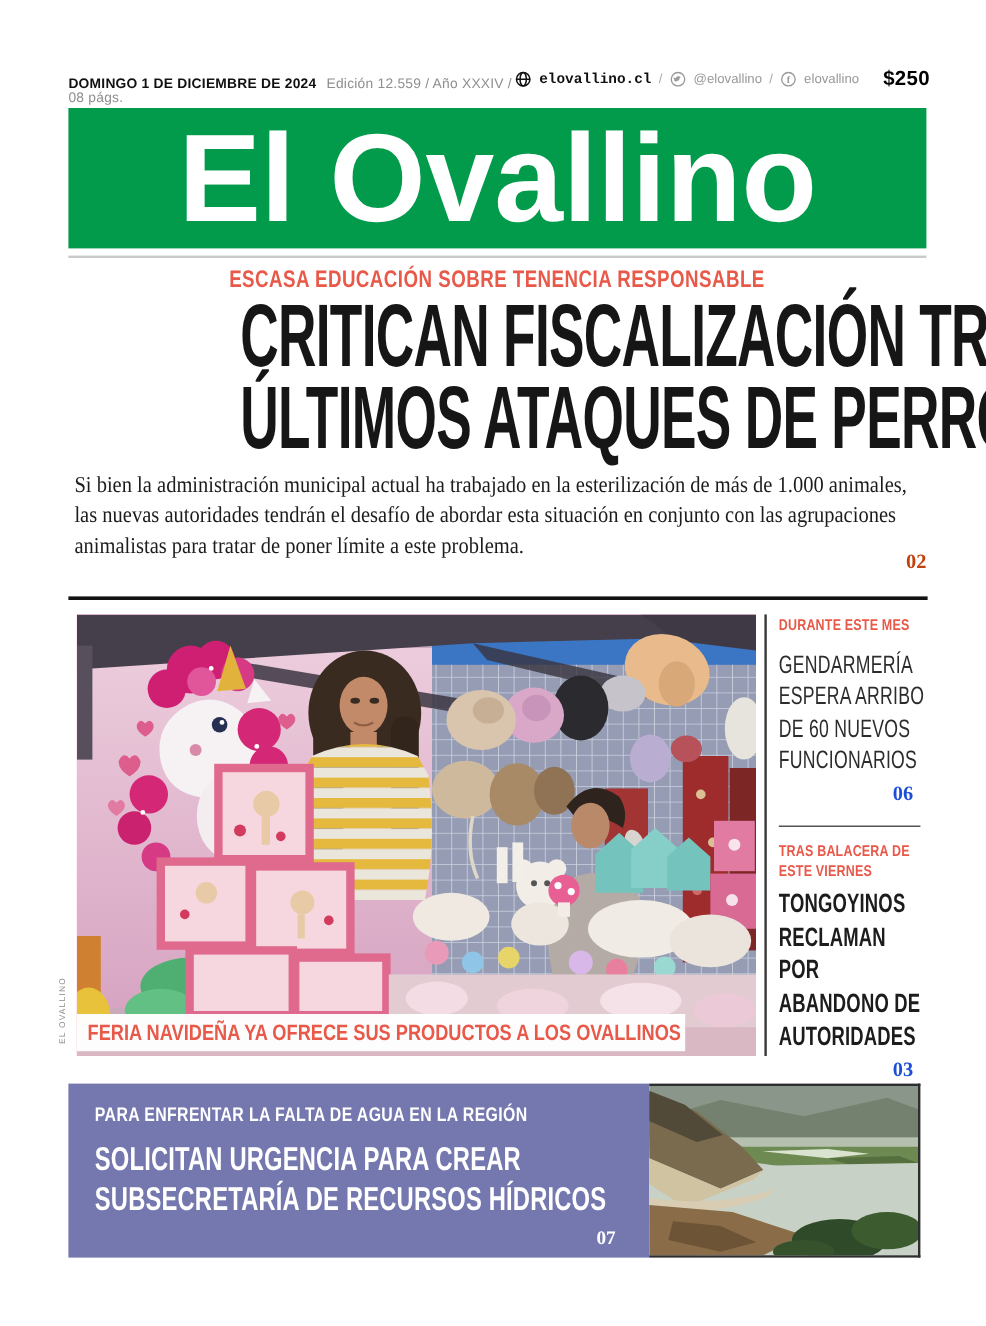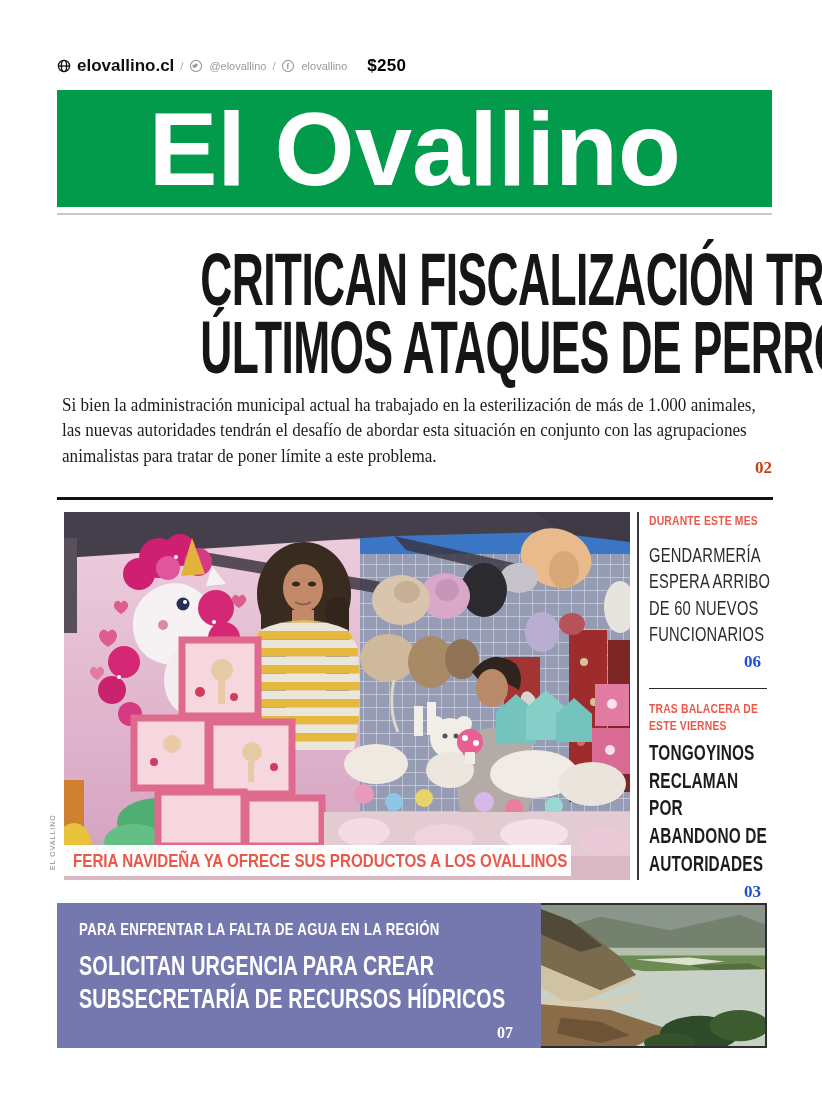--- a/index.html
+++ b/index.html
@@ -6,21 +6,21 @@
   .page{position:relative;width:822px;height:1105px;background:#fff;margin:0 auto;
         font-family:"Liberation Sans",sans-serif;overflow:hidden;color:#1a1a1a;}
 
   
   .topbar{position:absolute;left:57px;top:56px;width:718px;display:flex;
           justify-content:space-between;align-items:baseline;}
   .tb-left{font-size:11.5px;letter-spacing:.2px;}
   .tb-date{font-weight:bold;color:#111;}
   .tb-edition{color:#8f8f8f;font-weight:normal;margin-left:5px;}
   .tb-right{display:flex;align-items:center;gap:6px;font-size:11px;color:#999;}
-  .tb-site{font-weight:bold;color:#111;font-size:17px;}
+  .tb-site{font-weight:bold;color:#111;font-size:12px;font-family:Liberation Mono, monospace;}
   .tb-sep{color:#aaa;}
   .tb-price{font-weight:bold;color:#000000;font-size:17px;margin-left:14px;letter-spacing:.3px;}
   .micon{width:14px;height:14px;display:inline-block;vertical-align:-2px;}
 
   
   .masthead{position:absolute;left:57px;top:90px;width:715px;height:117px;
             background:#029B4B;display:flex;align-items:center;justify-content:center;}
   .masthead-title{color:#fff;font-weight:bold;font-size:104px;letter-spacing:0px;
                   line-height:1;transform:scaleX(.99);white-space:nowrap;}
   .masthead-rule{position:absolute;left:57px;top:213px;width:715px;height:2px;background:#c9c9c9;}
@@ -73,20 +73,24 @@
            font-weight:bold;font-size:16px;}
   .res-photo{width:226px;height:145px;position:relative;box-sizing:border-box;border:2px solid #2e2e2e;border-left:none;}
   .res-photo svg{display:block;width:100%;height:100%;}
 </style>
 </head>
 <body>
 
 <div class="page">
 
   <div class="topbar">
+    <div class="tb-left">
+      <span class="tb-date">DOMINGO 1 DE DICIEMBRE DE 2024</span>
+      <span class="tb-edition">Edición 12.559 / Año XXXIV / 08 págs.</span>
+    </div>
     <div class="tb-right">
       <span class="micon">
         <svg viewBox="0 0 16 16">
             <g fill="none" stroke="#111" stroke-width="1.5">
           <circle cx="8" cy="8" r="6.4"></circle>
               <ellipse cx="8" cy="8" rx="3" ry="6.4"></ellipse>
           <line x1="1.6" y1="8" x2="14.4" y2="8"></line>
             </g>
           </svg>
       </span>
@@ -109,20 +113,23 @@
       <span>elovallino</span>
       <span class="tb-price">$250</span>
     </div>
   </div>
 
   <div class="masthead">
     <div class="masthead-title">El Ovallino</div>
   </div>
   <div class="masthead-rule"></div>
 
+  <div class="kicker">
+    <span class="kicker-inner">ESCASA EDUCACIÓN SOBRE TENENCIA RESPONSABLE</span>
+  </div>
   <div class="headline">
     <div class="hl-line">CRITICAN FISCALIZACIÓN TRAS</div>
     <div class="hl-line">ÚLTIMOS ATAQUES DE PERROS</div>
   </div>
   <div class="deck">Si bien la administración municipal actual ha trabajado en la esterilización de más de 1.000 animales, las nuevas autoridades tendrán el desafío de abordar esta situación en conjunto con las agrupaciones animalistas para tratar de poner límite a este problema.</div>
   <div class="lead-page">02</div>
   <div class="big-rule"></div>
 
   <div class="photo-credit">EL OVALLINO</div>
   <div class="photo-wrap">

